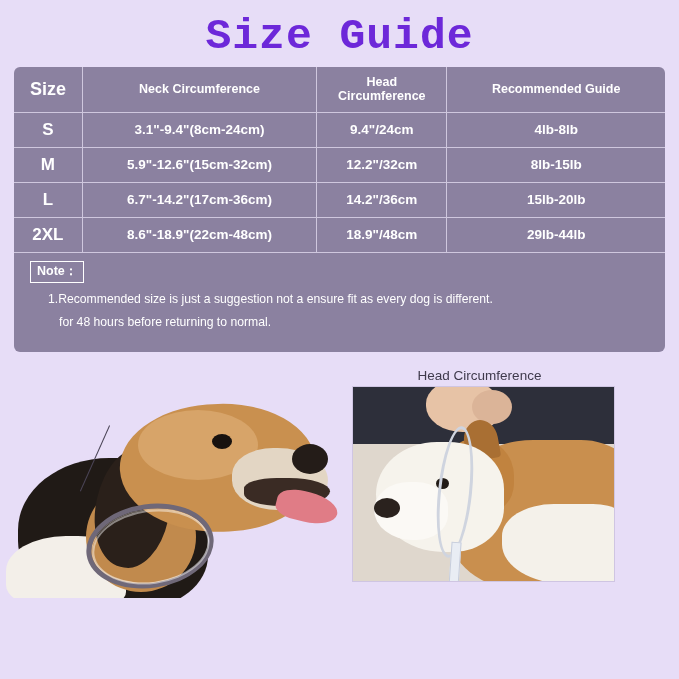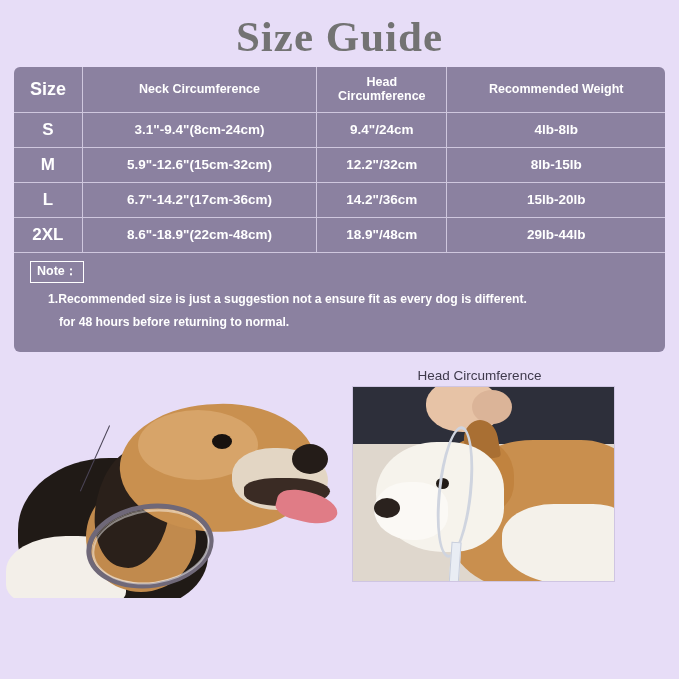--- a/index.html
+++ b/index.html
@@ -8,27 +8,27 @@
     width: 679px;
     height: 679px;
     background: #e7ddf7;
     font-family: "Liberation Sans", sans-serif;
     overflow: hidden;
     position: relative;
   }
 
   .page-title {
     text-align: center;
-    color: #737373;
+    color: #6d28d9;
     font-size: 43px;
     font-weight: bold;
     letter-spacing: 1px;
     padding-top: 12px;
     padding-bottom: 6px;
-    font-family: Liberation Serif, serif;
+    font-family: Liberation Mono, monospace;
   }
 
   .card {
     margin: 0 14px;
     background: #8b81a0;
     border-radius: 6px;
     padding: 0;
     color: #ffffff;
     overflow: hidden;
   }
@@ -84,21 +84,20 @@
     font-size: 12.5px;
     font-weight: bold;
     color: #ffffff;
     margin-bottom: 8px;
   }
   .note-line {
     font-size: 12.2px;
     color: #ffffff;
     margin: 0 0 7px 18px;
     line-height: 1.35;
-    font-weight: bold;
   }
   .note-line .indent { display: block; margin-left: 11px; }
 
   
   .photos {
     position: relative;
     height: 240px;
     margin-top: 6px;
   }
 
@@ -399,21 +398,21 @@
       <col class="c1">
         <col class="c2">
         <col class="c3">
         <col class="c4">
     </colgroup>
     <thead>
       <tr>
         <th class="size-head">Size</th>
         <th>Neck Circumference</th>
         <th>Head Circumference</th>
-        <th>Recommended Weight</th>
+        <th>Recommended Guide</th>
       </tr>
     </thead>
     <tbody>
       <tr>
         <td class="sizecell">S</td>
         <td class="val">3.1"-9.4"(8cm-24cm)</td>
         <td class="val">9.4"/24cm</td>
         <td class="val">4lb-8lb</td>
       </tr>
       <tr>

